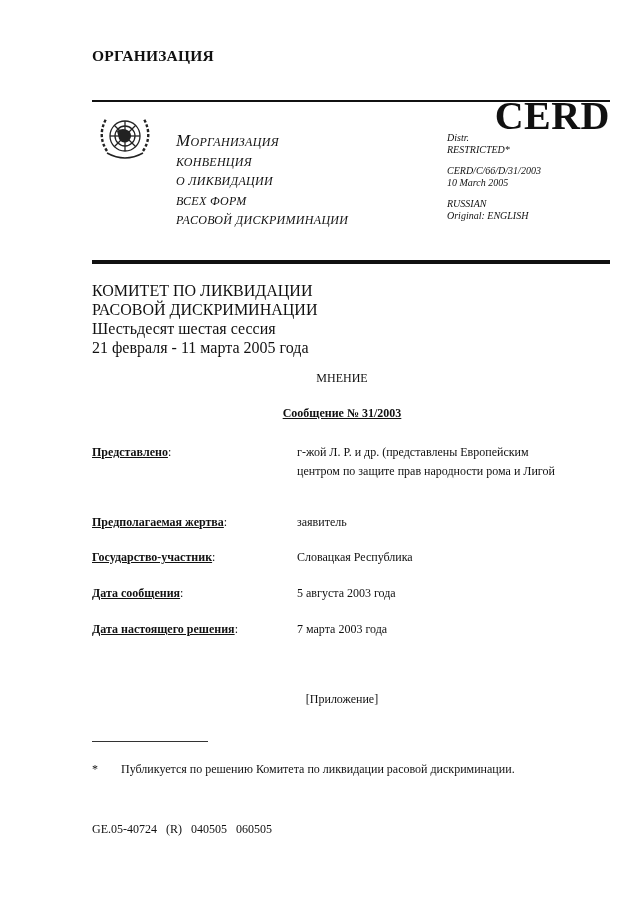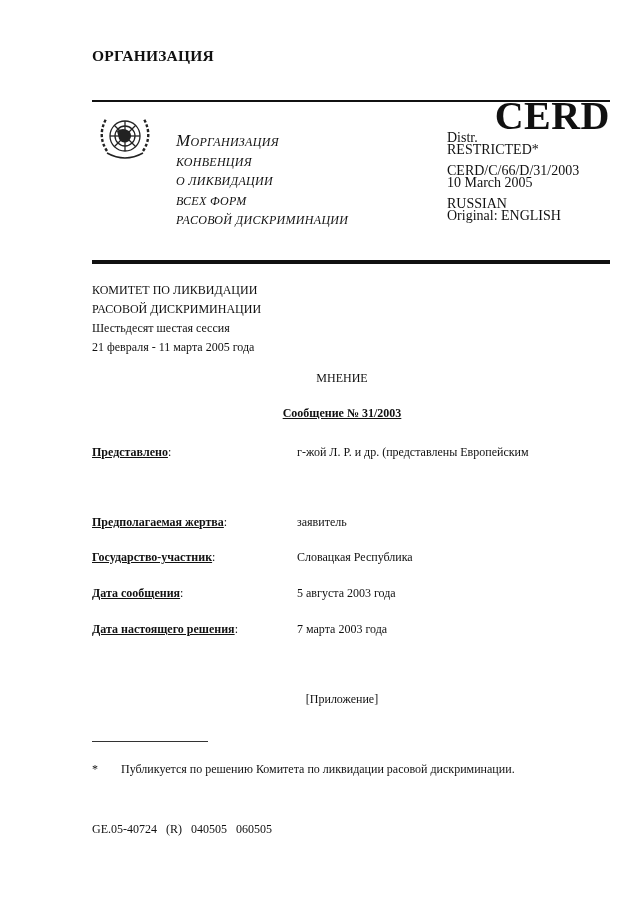--- a/index.html
+++ b/index.html
@@ -6,24 +6,24 @@
   body { width:640px; height:905px; position:relative; overflow:hidden;
          font-family:"Liberation Serif","DejaVu Serif",serif; color:#111; }
   .abs { position:absolute; }
   .org { left:92px; top:47px; font-weight:bold; font-size:15.5px; line-height:17px; letter-spacing:0.2px; }
   .cerd { right:30px; top:48px; font-weight:bold; font-size:40px; line-height:40px; letter-spacing:0.5px;margin-top:48px; }
   .rule1 { left:92px; top:100px; width:518px; height:2px; background:#111; }
   .logo { left:95px; top:111px; width:60px; height:54px; }
   .conv { left:176px; top:131px; font-style:italic; font-size:12px; line-height:19.5px; letter-spacing:0.3px; }
   .conv .big { font-size:17px; }
   .conv .sc { font-size:12px; }
-  .distr { left:447px; top:132px; font-size:14px; line-height:11.5px; }
+  .distr { left:447px; top:132px; font-size:10px; line-height:11.5px;font-style:italic; }
   .distr .gap { height:10px; }
   .rule2 { left:92px; top:260px; width:518px; height:4px; background:#111; }
-  .cmte { left:92px; top:281px; font-size:12px; line-height:19px; }
+  .cmte { left:92px; top:281px; font-size:16px; line-height:19px; }
   .center { left:0; width:684px; text-align:center; font-size:12px; }
   .u { text-decoration:underline;font-weight:bold; }
   .row { left:92px; font-size:12px; line-height:19px; }
   .row .lbl { position:absolute; left:0; top:0; white-space:nowrap; }
   .row .val { position:absolute; left:205px; top:0; width:300px; }
   .fnrule { left:92px; top:741px; width:116px; height:1px; background:#333; }
   .fn { left:92px; top:762px; font-size:12px; }
   .fn .star { position:absolute; left:0; top:0; }
   .fn .txt { position:absolute; left:29px; top:0; white-space:nowrap; }
   .job { left:92px; top:822px; font-size:12px; white-space:pre; }
@@ -87,20 +87,21 @@
 
 <div class="abs center" style="top:371px;">МНЕНИЕ</div>
 <div class="abs center" style="top:406px;">
   <span class="u">Сообщение № 31/2003</span>
 </div>
 
 <div class="abs row" style="top:443px;">
   <span class="lbl"><span class="u">Представлено</span>:</span>
   <div class="val">
     <div>г-жой Л. Р. и др. (представлены Европейским</div>
+    <div>центром по защите прав народности рома и Лигой</div>
   </div>
 </div>
 <div class="abs row" style="top:513px;">
   <span class="lbl"><span class="u">Предполагаемая жертва</span>:</span>
   <div class="val">заявитель</div>
 </div>
 <div class="abs row" style="top:548px;">
   <span class="lbl"><span class="u">Государство-участник</span>:</span>
   <div class="val">Словацкая Республика</div>
 </div>

